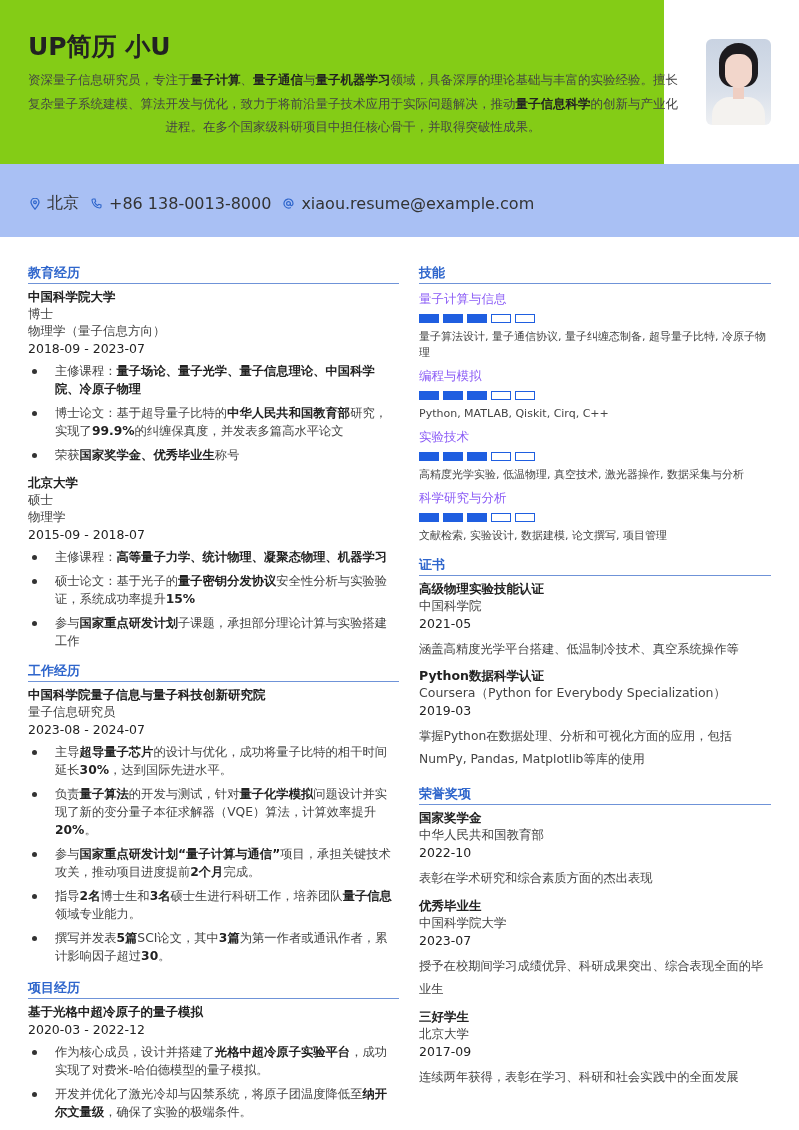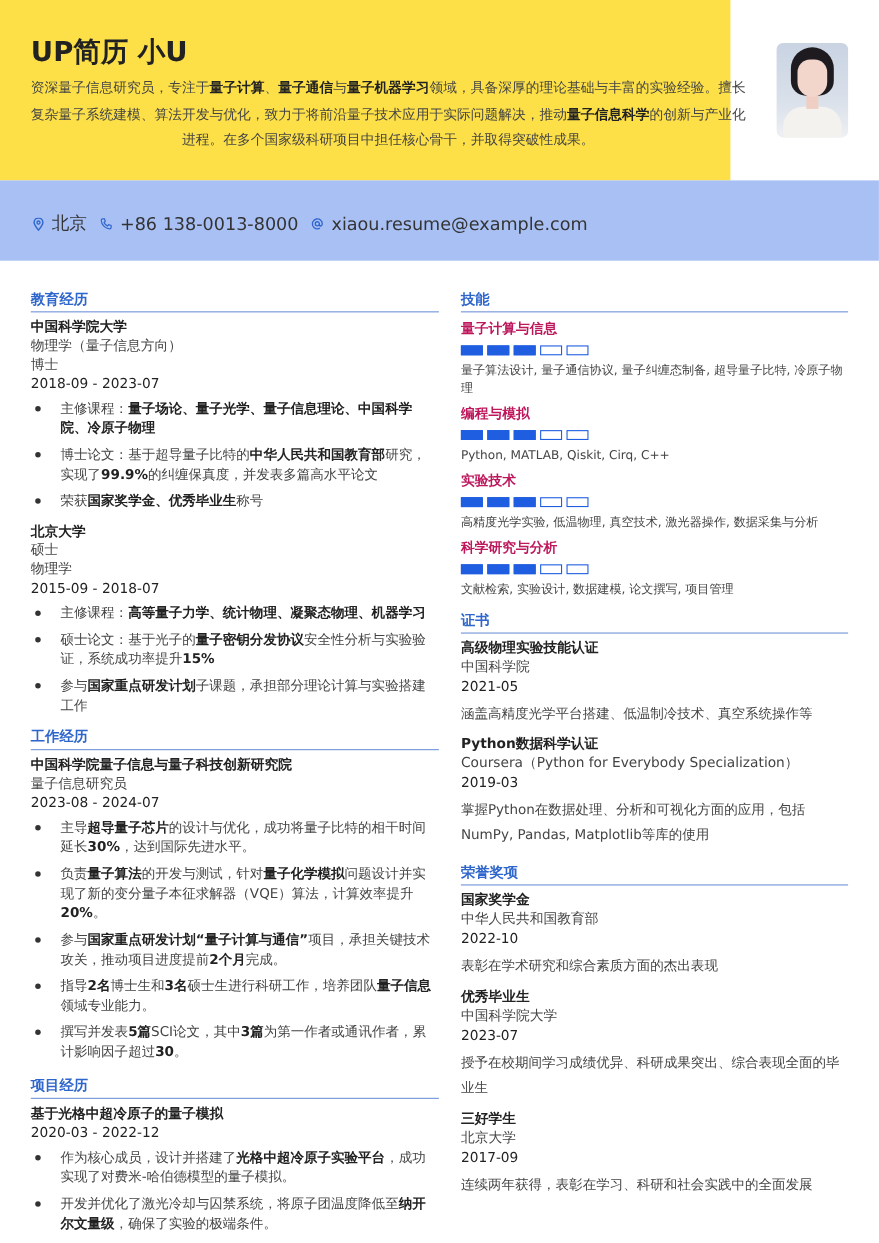--- a/index.html
+++ b/index.html
@@ -1,20 +1,20 @@
 <!DOCTYPE html>
 <html><head>
 <meta charset="utf-8">
 <style>
   * { box-sizing: border-box; margin: 0; padding: 0; }
   html, body { width: 799px; height: 1130px; overflow: hidden; background: #ffffff; }
   body { font-family: "DejaVu Sans", "Liberation Sans", sans-serif; color: #333; position: relative; }
   b { font-weight: bold; color: #222; }
 
-  .header-top { position: absolute; left: 0; top: 0; width: 664px; height: 164px; background: #fde047; }
+  .header-top { position: absolute; left: 0; top: 0; width: 664px; height: 164px; background: #84cc16; }
   .name { position: absolute; left: 28px; top: 30px; font-size: 25px; font-weight: bold; color: #222; letter-spacing: 0px; }
   .summary { position: absolute; left: 28px; top: 68px; width: 650px; font-size: 12.5px; line-height: 23.5px; color: #444; text-align: center; }
   .photo { position: absolute; left: 706px; top: 39px; width: 65px; height: 86px; border-radius: 6px; overflow: hidden; background: linear-gradient(180deg,#c9d3e2 0%,#d9e0ea 60%,#eef0f3 100%); }
   .photo .hair { position: absolute; left: 13px; top: 4px; width: 39px; height: 44px; background: #1d1b1f; border-radius: 20px 20px 14px 14px; }
   .photo .face { position: absolute; left: 19px; top: 15px; width: 27px; height: 34px; background: #f2d6cb; border-radius: 12px 12px 14px 14px; }
   .photo .body { position: absolute; left: 6px; top: 58px; width: 53px; height: 34px; background: #f4f2ef; border-radius: 18px 18px 0 0; }
   .photo .neck { position: absolute; left: 27px; top: 46px; width: 11px; height: 14px; background: #efcfc3; }
 
   .header-contact { position: absolute; left: 0; top: 164px; width: 799px; height: 73px; background: #a9c0f4; }
   .contact-row { position: absolute; left: 30px; top: 193px; display: flex; align-items: center; font-size: 16px; color: #333; }
@@ -26,21 +26,21 @@
   .col-right { left: 419px; width: 352px; }
 
   .section-title { font-size: 13px; font-weight: bold; color: #2f66cc; padding-bottom: 1px; border-bottom: 1.5px solid #6f93d8; margin-bottom: 4px; line-height: 18px; }
   .entry-title { font-size: 12.5px; font-weight: bold; color: #222; line-height: 17px; }
   .entry-sub { font-size: 12.5px; color: #444; line-height: 17px; }
   .entry-date { font-size: 12.5px; color: #222; line-height: 19px; font-weight: 500; }
   ul.bullets { list-style: none; margin-top: 4px; }
   ul.bullets li { position: relative; padding-left: 27px; font-size: 12.3px; line-height: 18px; color: #444; margin-bottom: 6px; }
   ul.bullets li::before { content: ""; position: absolute; left: 4px; top: 7px; width: 5px; height: 5px; border-radius: 50%; background: #333; }
 
-  .skill-name { font-size: 12.5px; font-weight: bold; color: #be185d; line-height: 17px; margin-top: 6px; }
+  .skill-name { font-size: 12.5px; font-weight: normal; color: #8b5cf6; line-height: 17px; margin-top: 6px; }
   .skill-bars { display: flex; margin: 7px 0 6px; }
   .skill-bars span { width: 20px; height: 9px; margin-right: 4px; border: 1.5px solid #1f5ee0; }
   .skill-bars span.on { background: #1f5ee0; }
   .skill-desc { font-size: 11px; line-height: 16px; color: #444; }
 
   .cert-desc { font-size: 12.3px; line-height: 23px; color: #444; margin-top: 5px; }
 </style>
 </head>
 <body>
 
@@ -79,22 +79,22 @@
   </div>
 </div>
 
 <div class="col col-left">
 
   <div>
     <div class="section-title">教育经历</div>
 
     <div>
       <div class="entry-title">中国科学院大学</div>
+      <div class="entry-sub">博士</div>
       <div class="entry-sub">物理学（量子信息方向）</div>
-      <div class="entry-sub">博士</div>
       <div class="entry-date">2018-09 - 2023-07</div>
       <ul class="bullets">
         <li><span>主修课程：</span><b>量子场论、量子光学、量子信息理论、中国科学院、冷原子物理</b></li>
         <li><span>博士论文：基于超导量子比特的</span><b>中华人民共和国教育部</b><span>研究，实现了</span><b>99.9%</b><span>的纠缠保真度，并发表多篇高水平论文</span></li>
         <li><span>荣获</span><b>国家奖学金、优秀毕业生</b><span>称号</span></li>
       </ul>
     </div>
 
     <div style="margin-top:10px;">
       <div class="entry-title">北京大学</div>

